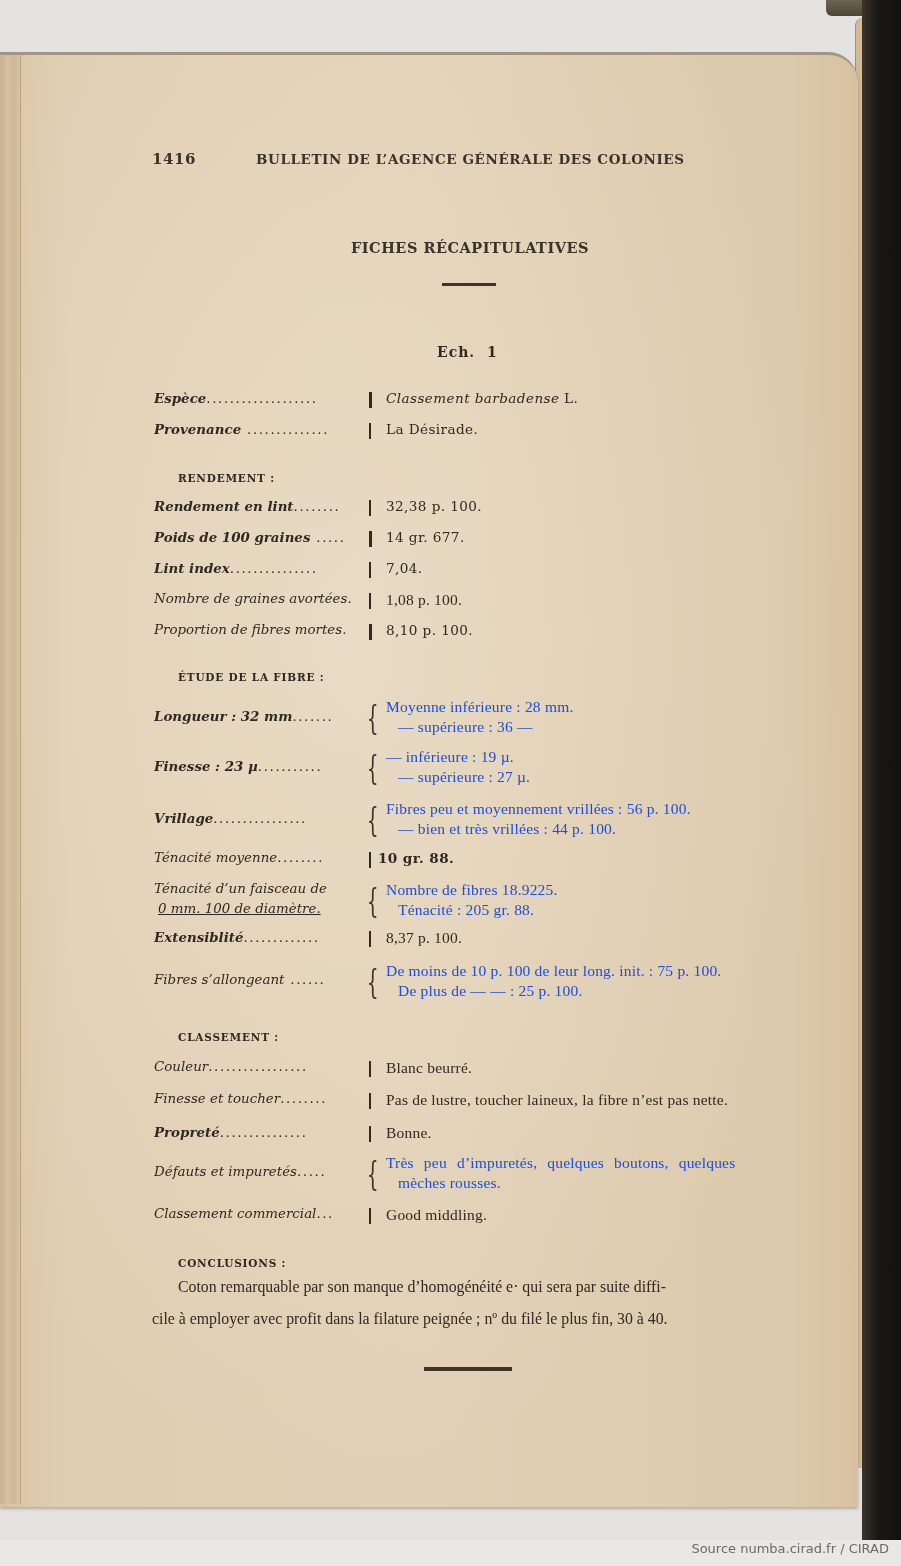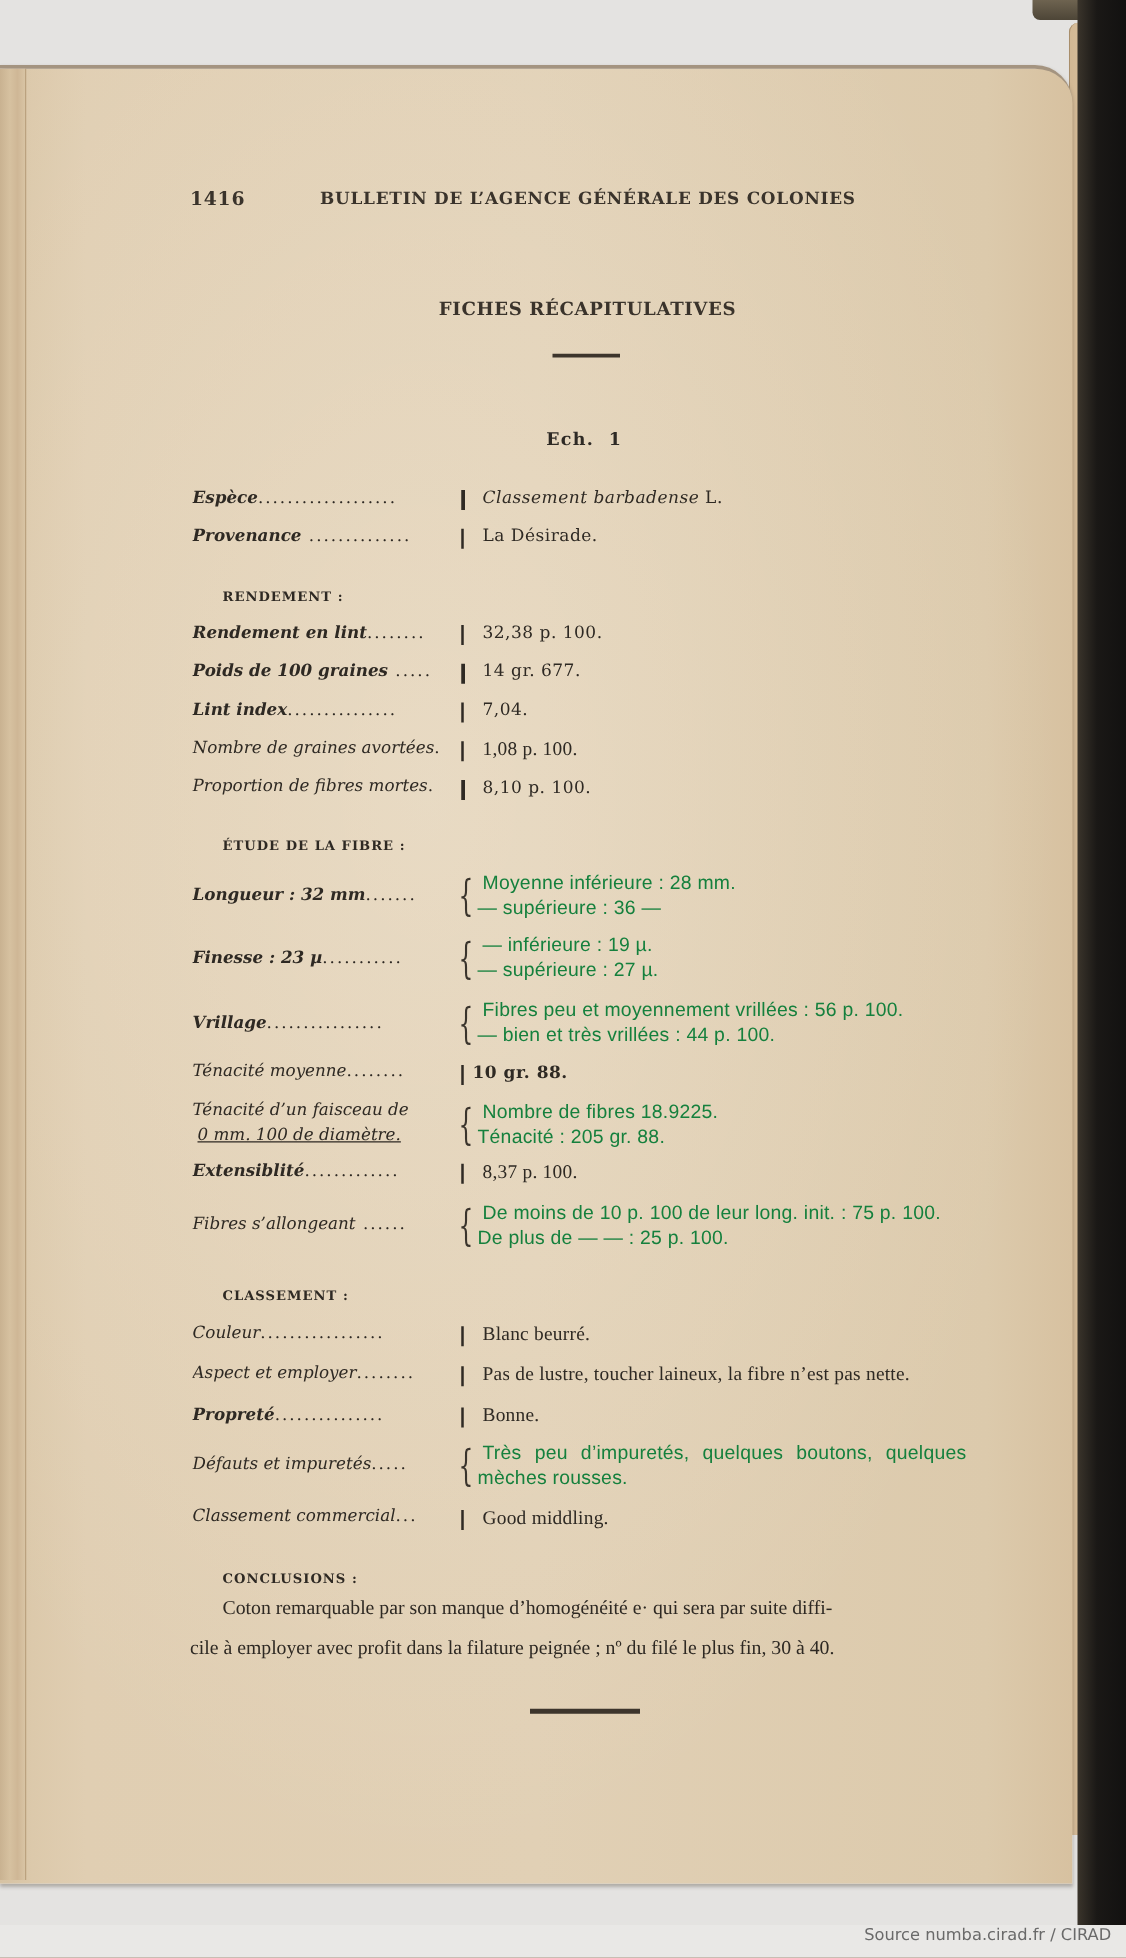--- a/index.html
+++ b/index.html
@@ -74,22 +74,22 @@
       position: absolute; left: 232px; top: 0; white-space: nowrap;
       font-family: "DejaVu Serif", serif; font-size: 13.6px; letter-spacing: 0.4px; color: #2e2923;
     }
     .val.sans { font-family: "Liberation Serif", serif; font-size: 15.5px; letter-spacing: 0.2px; }
     .brace {
       position: absolute; left: 208px; font-family: "DejaVu Serif", serif;
       font-size: 34px; line-height: 34px; color: #3a342c; transform: scaleX(0.55);
     }
     .multi .lbl { top: 10px; }
     .multi .l1 { position: absolute; left: 232px; top: 0; white-space: nowrap; }
-    .multi .l2 { position: absolute; left: 228px; top: 20px; white-space: nowrap; }
-    .multi .l1, .multi .l2 { font-family: Liberation Sans, sans-serif; font-size: 15.5px; letter-spacing: 0.2px; color: #15803d; }
+    .multi .l2 { position: absolute; left: 244px; top: 20px; white-space: nowrap; }
+    .multi .l1, .multi .l2 { font-family: Liberation Serif, serif; font-size: 15.5px; letter-spacing: 0.2px; color: #1d4ed8; }
     .section {
       position: absolute; left: 178px; font-family: "DejaVu Serif", serif; font-weight: bold;
       font-size: 10.5px; letter-spacing: 0.8px; color: #2e2923;
     }
     .twolbl { position: absolute; left: 0; top: 0; font-style: italic; font-weight: bold;
       font-family: "DejaVu Serif", serif; font-size: 13.4px; color: #2e2923; white-space: nowrap; }
     .twolbl .b { position: absolute; left: 0; top: 0; }
     .twolbl .c { position: absolute; left: 4px; top: 20px; text-decoration: underline; }
     .para {
       position: absolute; left: 152px; width: 630px; font-family: "Liberation Serif", serif;
@@ -215,21 +215,21 @@
 </div>
 
 <div class="section" style="top:1031px">CLASSEMENT :</div>
 
 <div class="row" style="top:1059px">
   <span class="lbl" style="font-weight:normal"><span>Couleur</span><span class="dots">.................</span></span>
   <span class="bar"></span>
   <span class="val sans">Blanc beurré.</span>
 </div>
 <div class="row" style="top:1091px">
-  <span class="lbl" style="font-weight:normal"><span>Aspect et employer</span><span class="dots">........</span></span>
+  <span class="lbl" style="font-weight:normal"><span>Finesse et toucher</span><span class="dots">........</span></span>
   <span class="bar"></span>
   <span class="val sans">Pas de lustre, toucher laineux, la fibre n’est pas nette.</span>
 </div>
 <div class="row" style="top:1124px">
   <span class="lbl"><span>Propreté</span><span class="dots">...............</span></span>
   <span class="bar"></span>
   <span class="val sans">Bonne.</span>
 </div>
 <div class="row multi" style="top:1154px">
   <span class="lbl" style="font-weight:normal"><span>Défauts et impuretés</span><span class="dots">.....</span></span>

